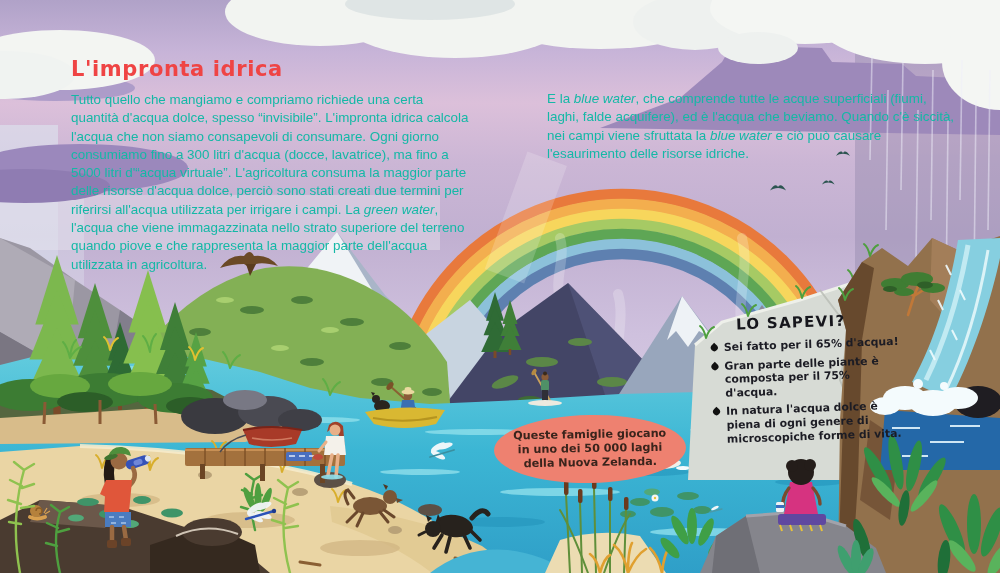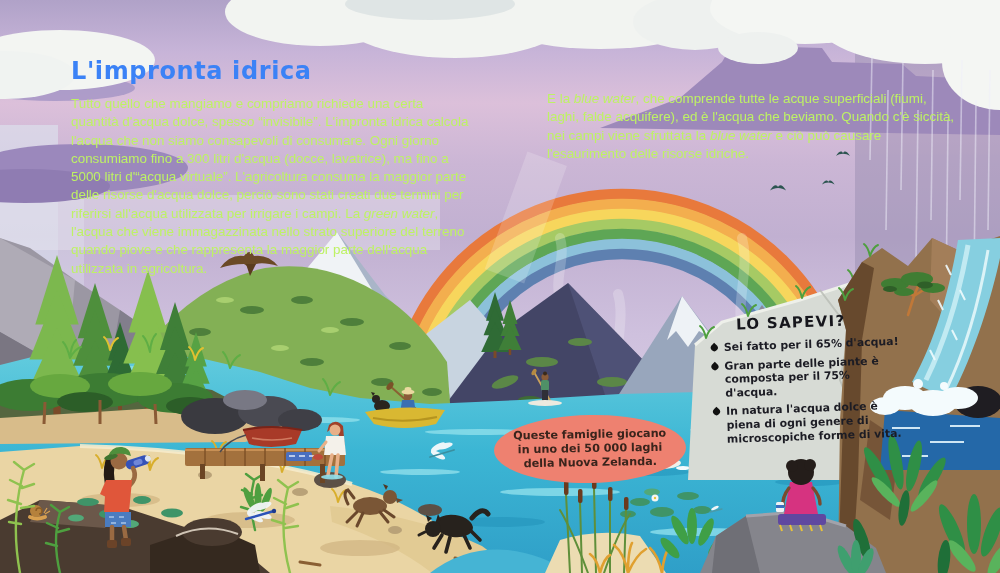--- a/index.html
+++ b/index.html
@@ -1,22 +1,22 @@
 <!DOCTYPE html>
 <html><head>
 <meta charset="utf-8">
 <style>
   html,body{margin:0;padding:0;background:#222;}
   .stage{position:relative;width:1000px;height:573px;overflow:hidden;
          font-family:"Liberation Sans",sans-serif;}
   .stage svg{position:absolute;inset:0;display:block;}
   .overlay{position:absolute;z-index:5;}
-  .title{font-family:"DejaVu Sans",sans-serif;font-weight:800;font-size:24px;
-         letter-spacing:.6px;color:#3b82f6;margin:0 0 10px 0;}
-  .body-text{font-size:13.4px;line-height:18.3px;color:#bef264;margin:0;}
+  .title{font-family:"DejaVu Sans",sans-serif;font-weight:800;font-size:21px;
+         letter-spacing:.6px;color:#ef4444;margin:0 0 10px 0;}
+  .body-text{font-size:13.4px;line-height:18.3px;color:#14b8a6;margin:0;}
   .body-text i{}
   .text-left{left:71px;top:57px;width:398px;}
   .text-right{left:547px;top:90px;width:414px;}
   .sapevi{left:712px;top:313px;width:190px;transform:rotate(-2deg);}
   .sapevi-heading{font-family:"DejaVu Sans",sans-serif;font-weight:800;font-size:15px;
          letter-spacing:1.3px;color:#16161c;margin:0 0 7px 26px;}
   .sapevi-item{display:flex;gap:6px;margin-bottom:5px;
          font-family:"DejaVu Sans",sans-serif;font-weight:700;font-size:10.9px;
          line-height:13.6px;color:#1c1c24;}
   .drop{flex:0 0 auto;width:7px;height:7px;margin-top:3px;background:#111;

